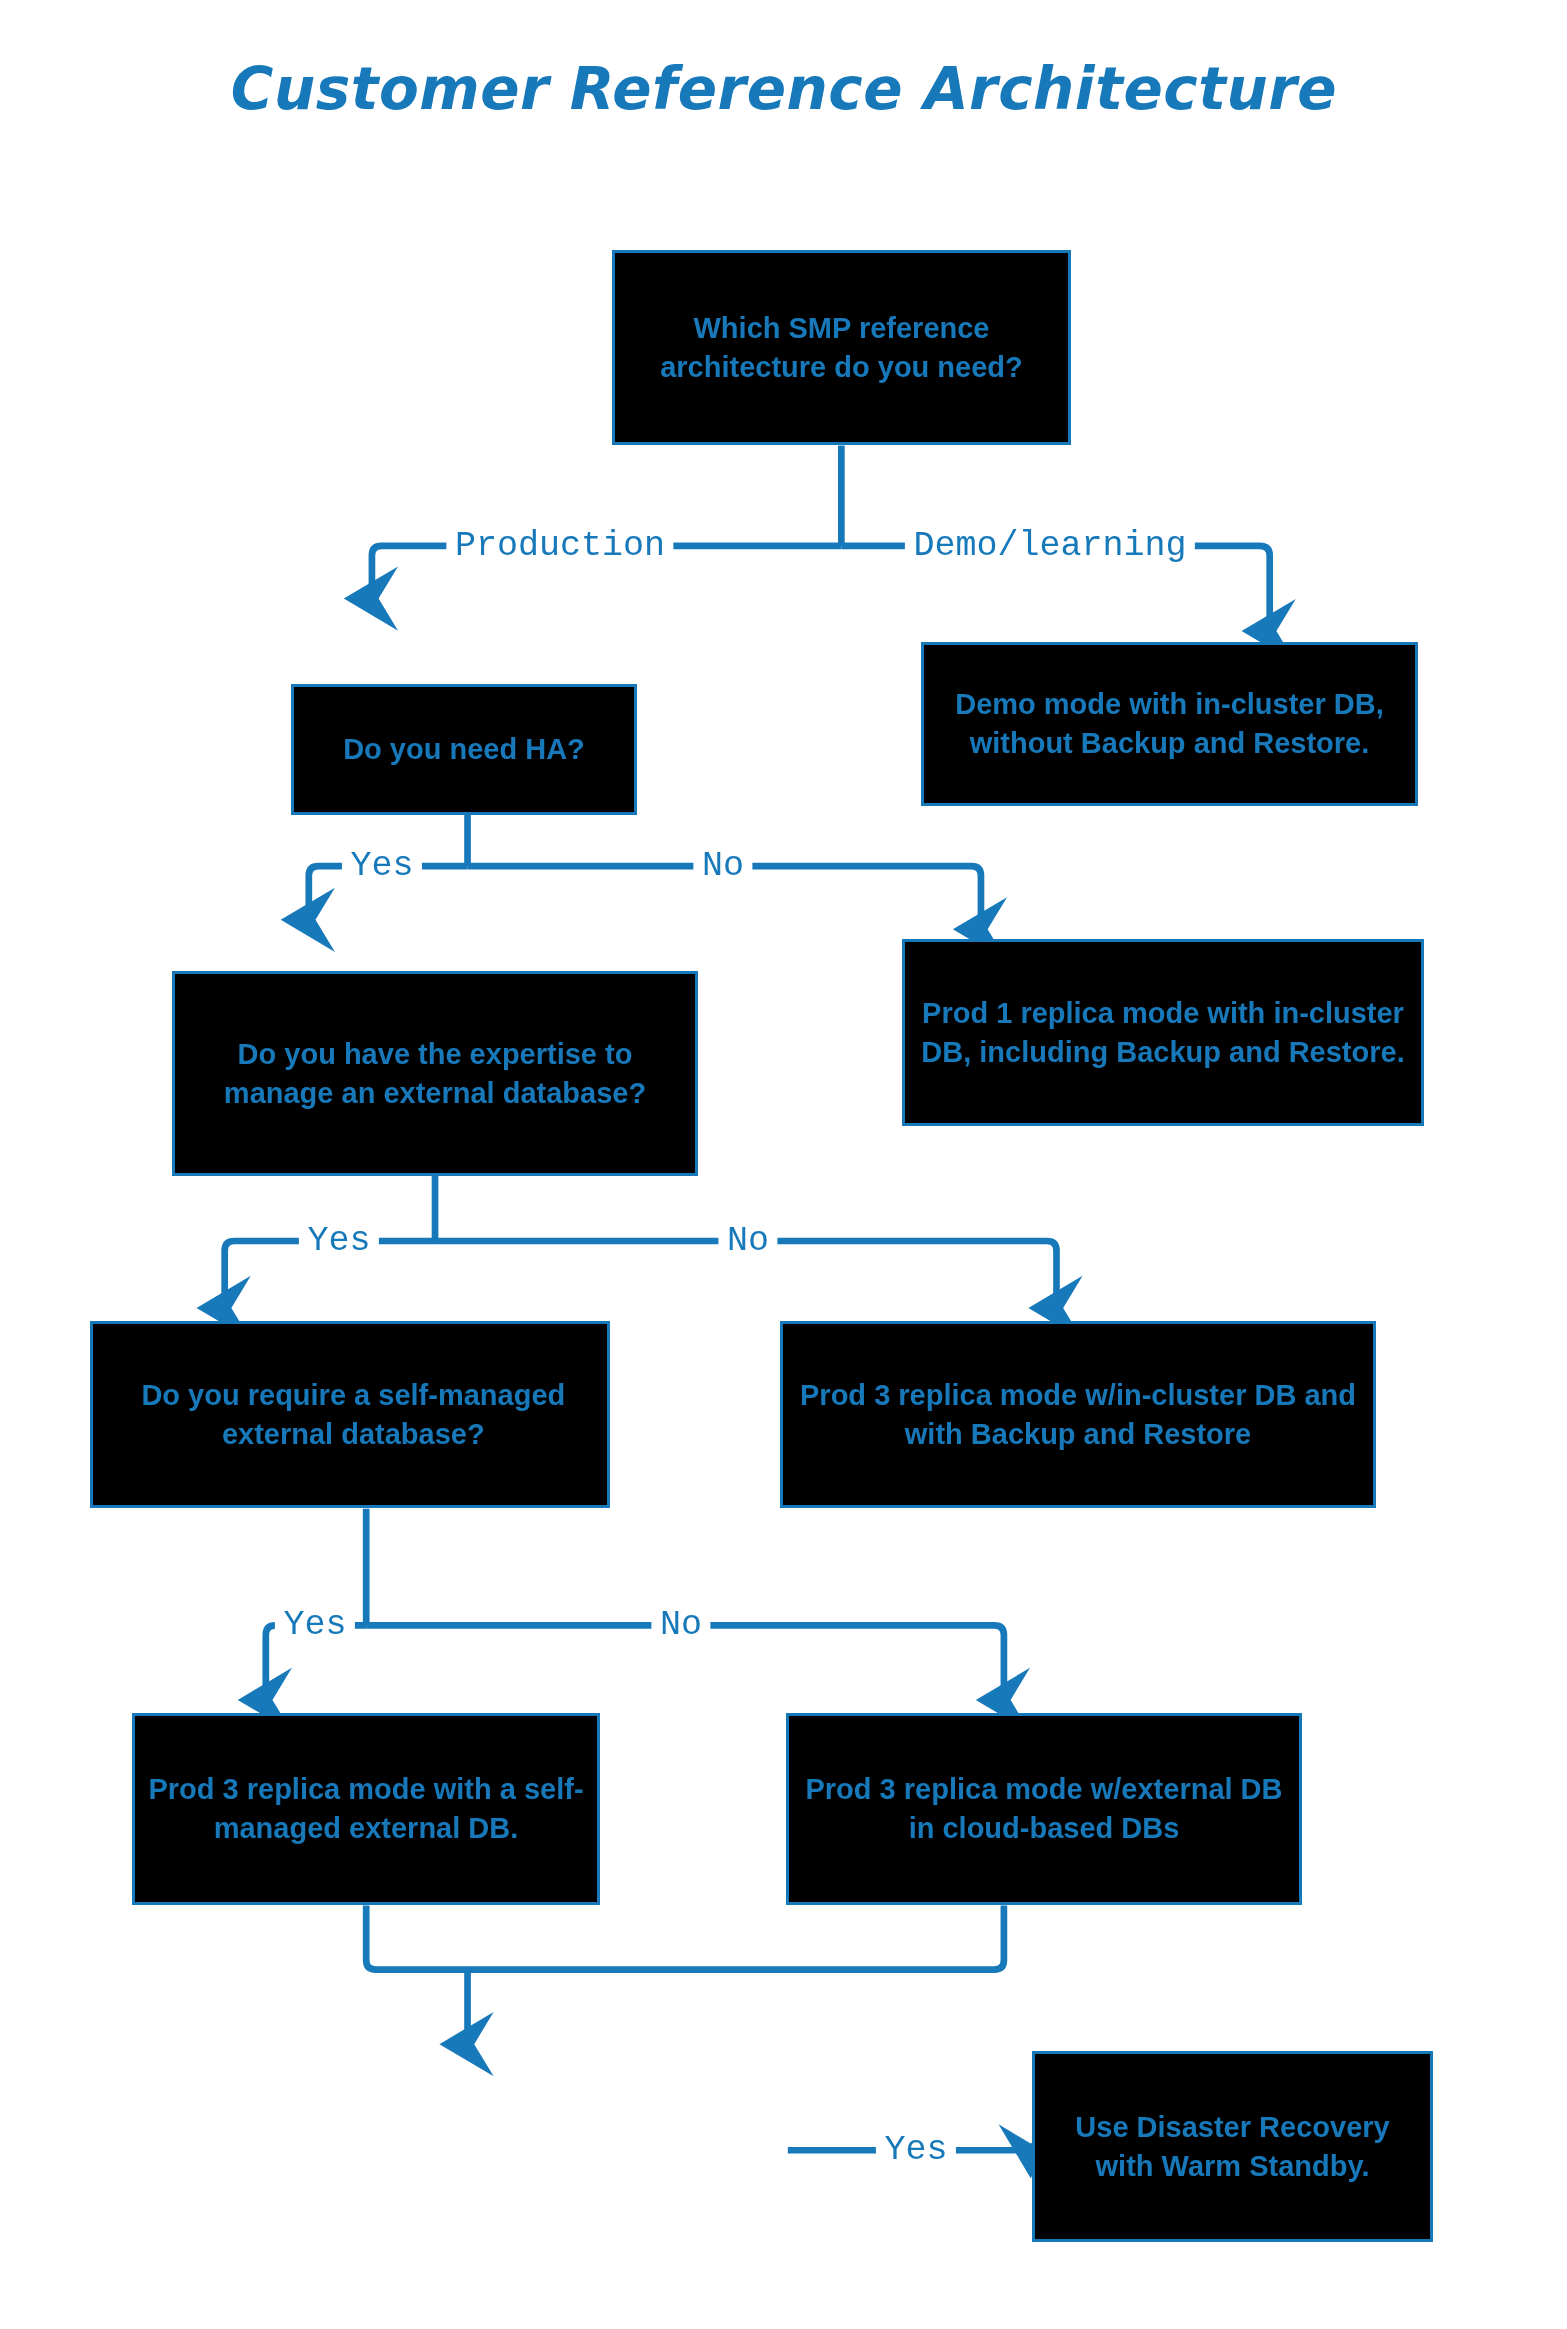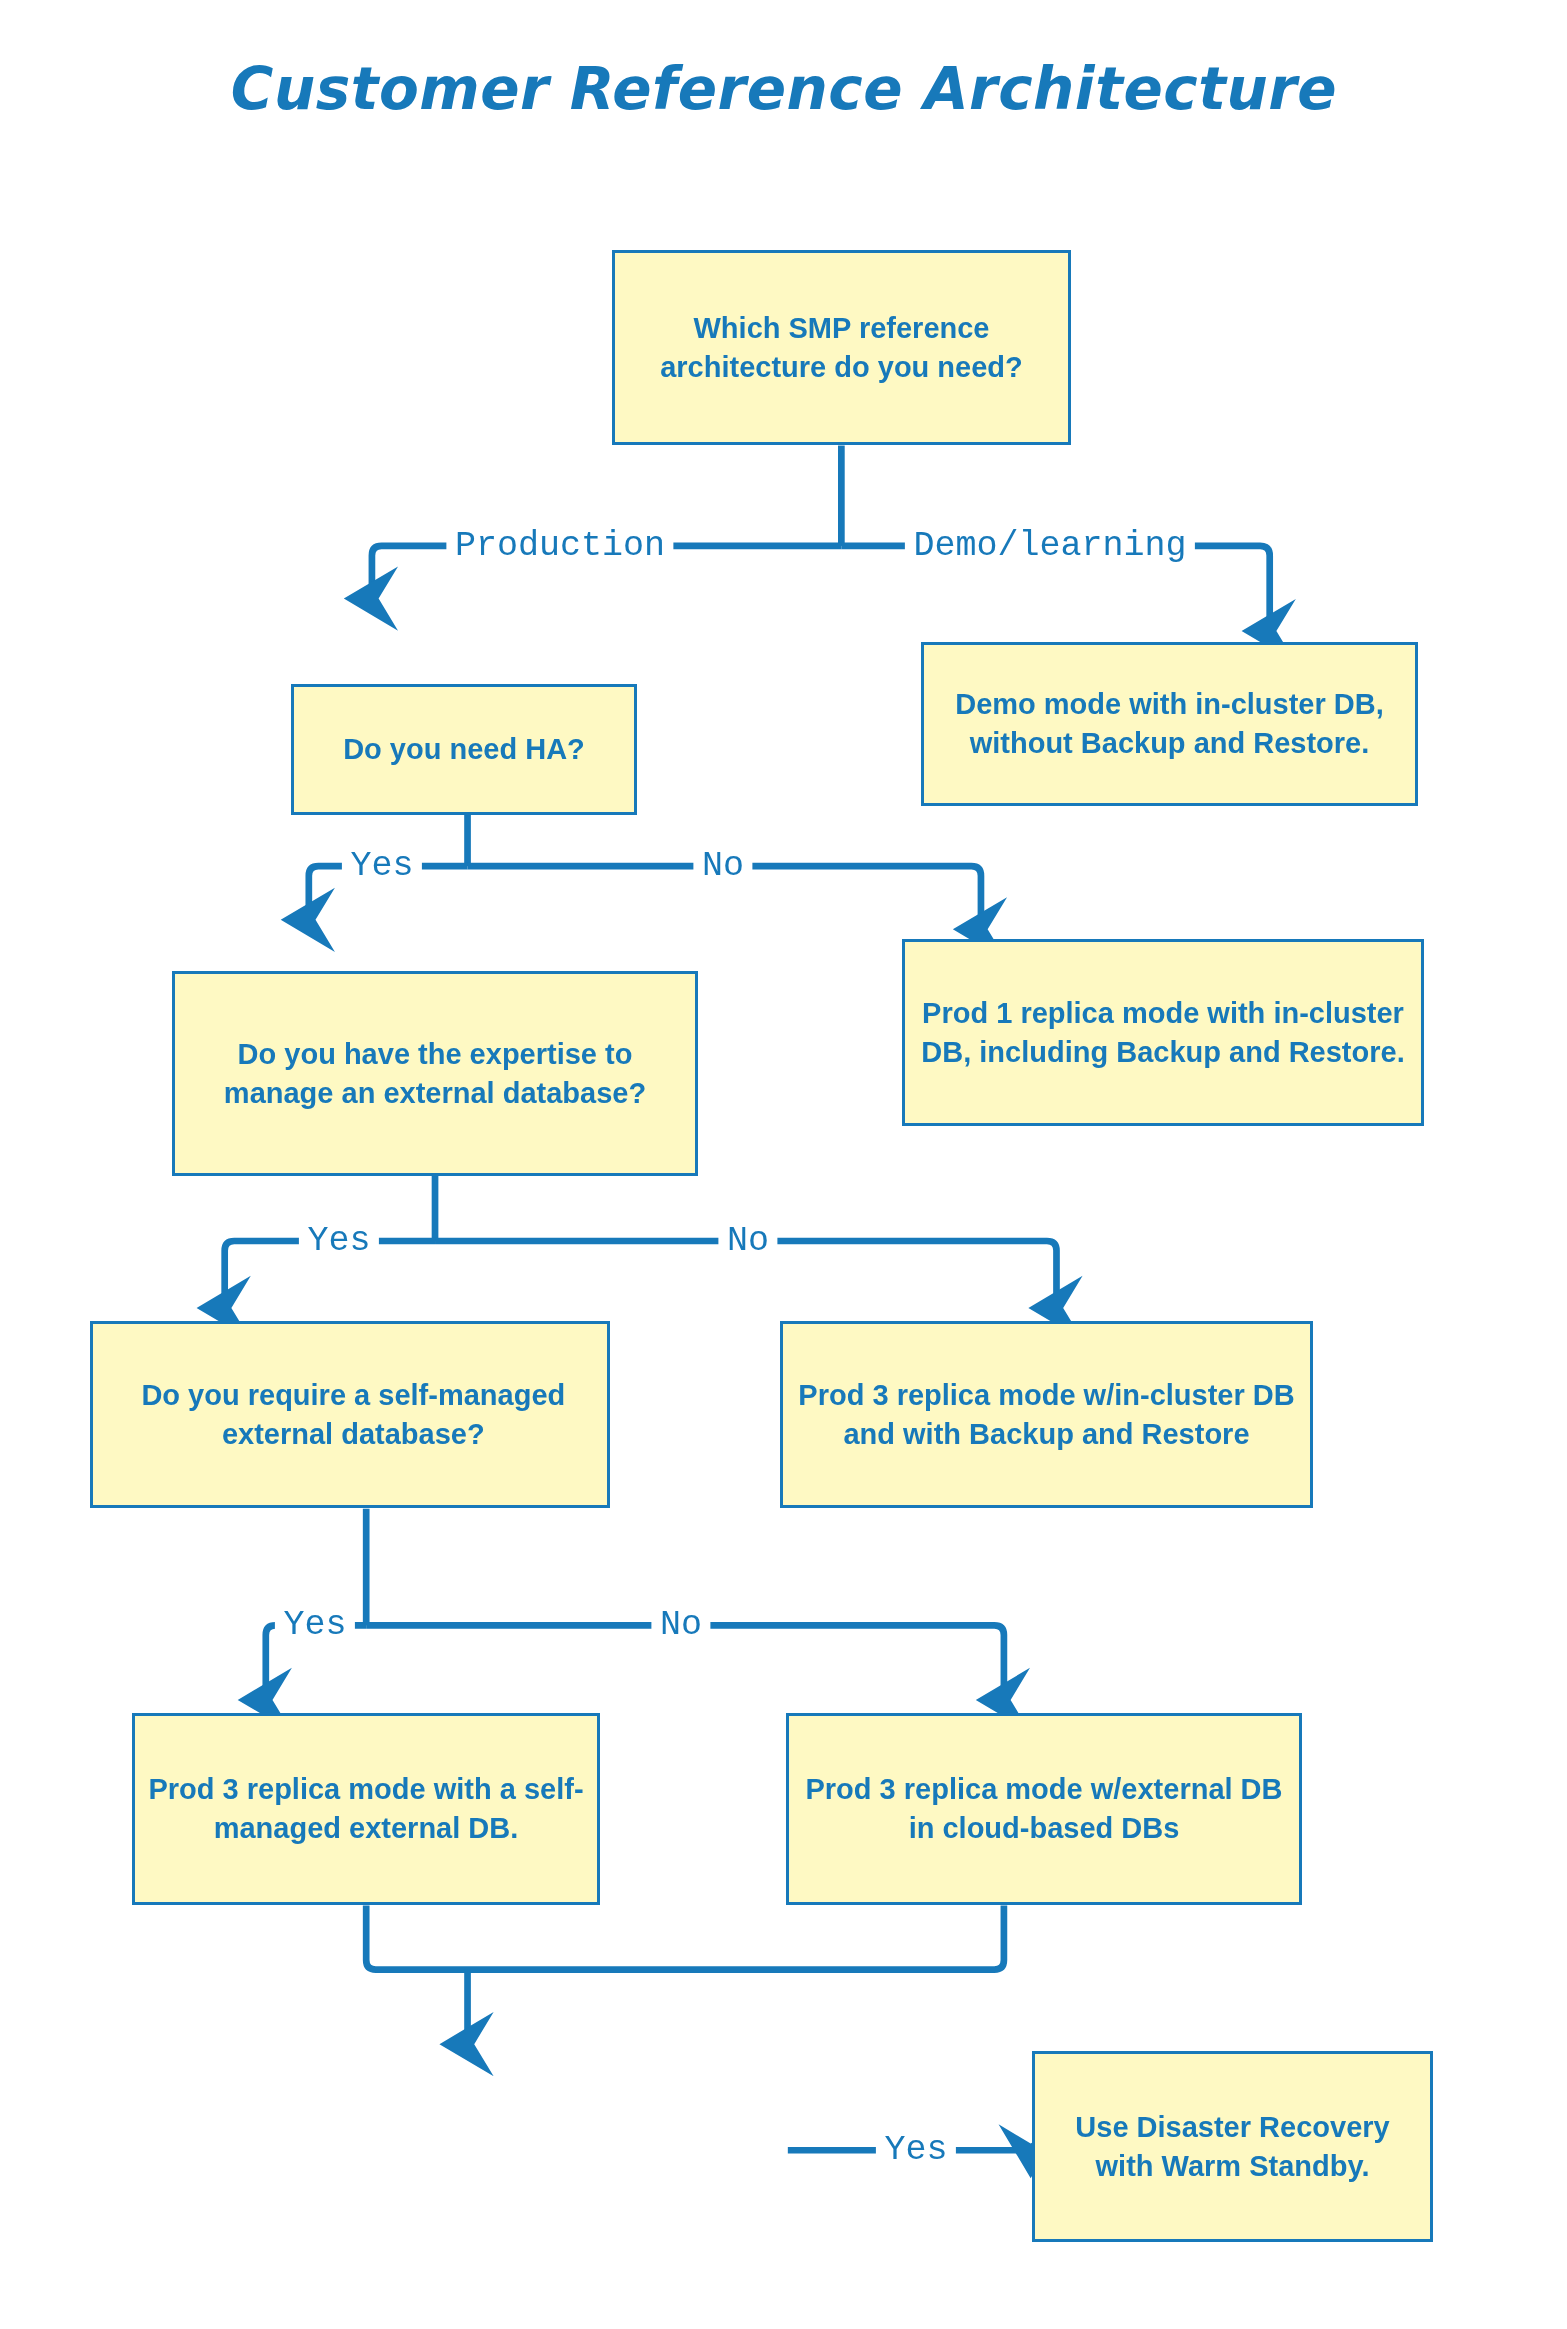--- a/index.html
+++ b/index.html
@@ -38,21 +38,21 @@
     font-style: italic;
     letter-spacing: 0.5px;
     color: #1779ba;
     white-space: nowrap;
   }
 
   .node {
     position: absolute;
     box-sizing: border-box;
     border: 3.8px solid #1779ba;
-    background: #fef9c3;
+    background: #000000;
     color: #1779ba;
     font-family: "Liberation Sans", sans-serif;
     font-weight: bold;
     font-size: 29px;
     line-height: 1.34;
     display: flex;
     align-items: center;
     justify-content: center;
     text-align: center;
     padding: 5.7px 13.4px;
@@ -129,21 +129,21 @@
   </div>
 
   <div class="node" style="left:172px; top:939px; width:526px; height:205px;margin-top:32px;">
     <span>Do you have the expertise to manage an external database?</span>
   </div>
 
   <div class="node" style="left:90px; top:1321px; width:520px; height:187px;padding-left:20px;">
     <span>Do you require a self-managed external database?</span>
   </div>
 
-  <div class="node" style="left:780px; top:1321px; width:533px; height:187px;">
+  <div class="node" style="left:780px; top:1321px; width:596px; height:187px;">
     <span>Prod 3 replica mode w/in-cluster DB and with Backup and Restore</span>
   </div>
 
   <div class="node" style="left:132px; top:1713px; width:468px; height:192px;">
     <span>Prod 3 replica mode with a self-managed external DB.</span>
   </div>
 
   <div class="node" style="left:786px; top:1713px; width:516px; height:192px;">
     <span>Prod 3 replica mode w/external DB in cloud-based DBs</span>
   </div>

